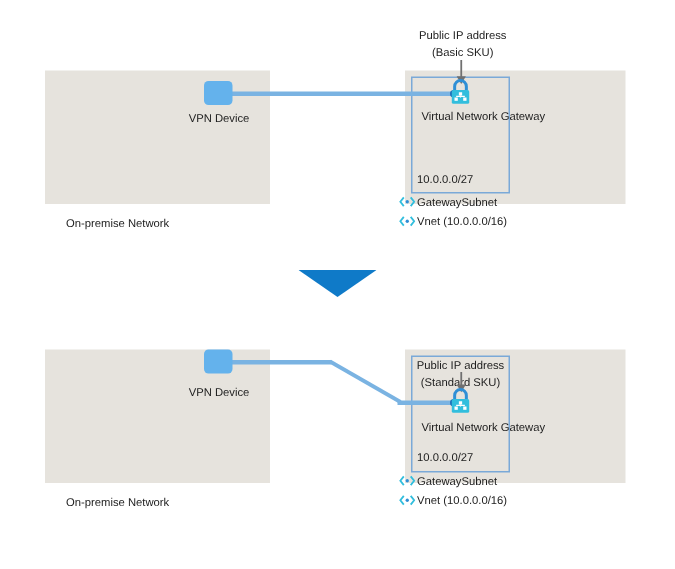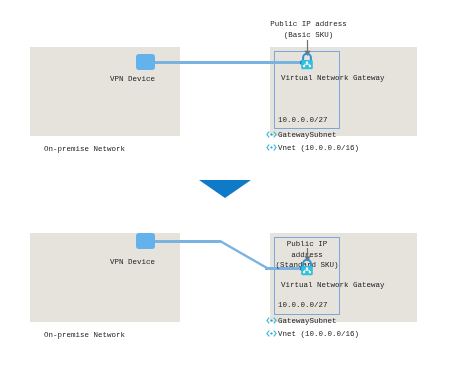--- a/index.html
+++ b/index.html
@@ -24,23 +24,22 @@
     position: absolute;
     border: 1px solid #7aa9d8;
     background: transparent;
   }
   .lbl {
     position: absolute;
     font-size: 7.5px;
     color: #1c1c1c;
     white-space: nowrap;
     line-height: 10px;
-    font-family: Liberation Mono, monospace;
   }
-  .lbl.center { text-align: left; }
+  .lbl.center { text-align: center; }
   .lbl.two { line-height: 10.5px; white-space: pre-line; text-align: center; }
 
   
   .vpn-device {
     position: absolute;
     width: 19px; height: 16px;
     background: #64b2ec;
     border-radius: 3px;
   }
 

